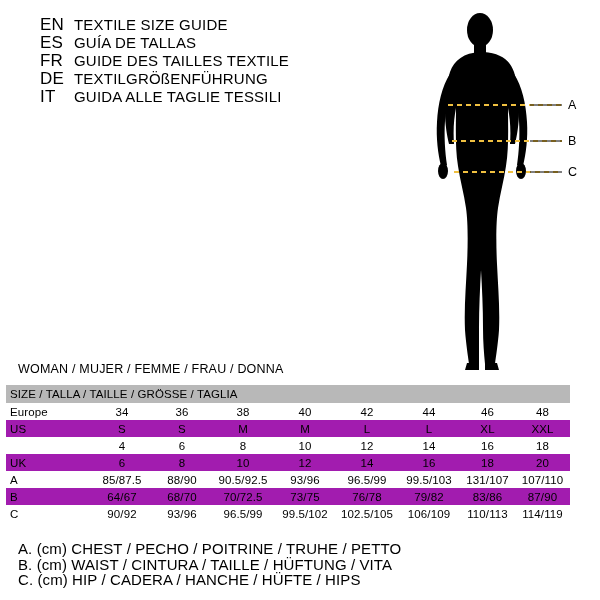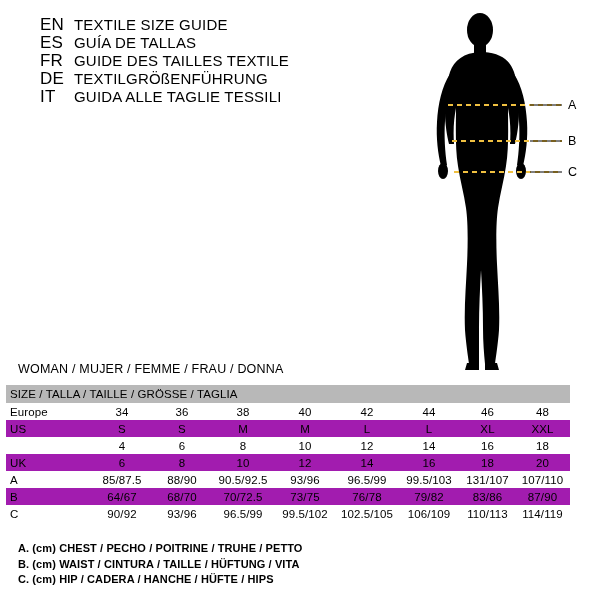--- a/index.html
+++ b/index.html
@@ -118,22 +118,22 @@
   tr.plain td { background: #ffffff; }
 
   
   .legend {
     position: absolute;
     left: 18px;
     top: 541px;
     width: 500px;
   }
   .legend div {
-    font-size: 11px;
-    font-weight: bold;
+    font-size: 15px;
+    font-weight: normal;
     line-height: 15.5px;
     letter-spacing: 0.1px;
   }
 </style>
 </head>
 <body>
 
 <div class="page">
 
   <div class="lang-block">

